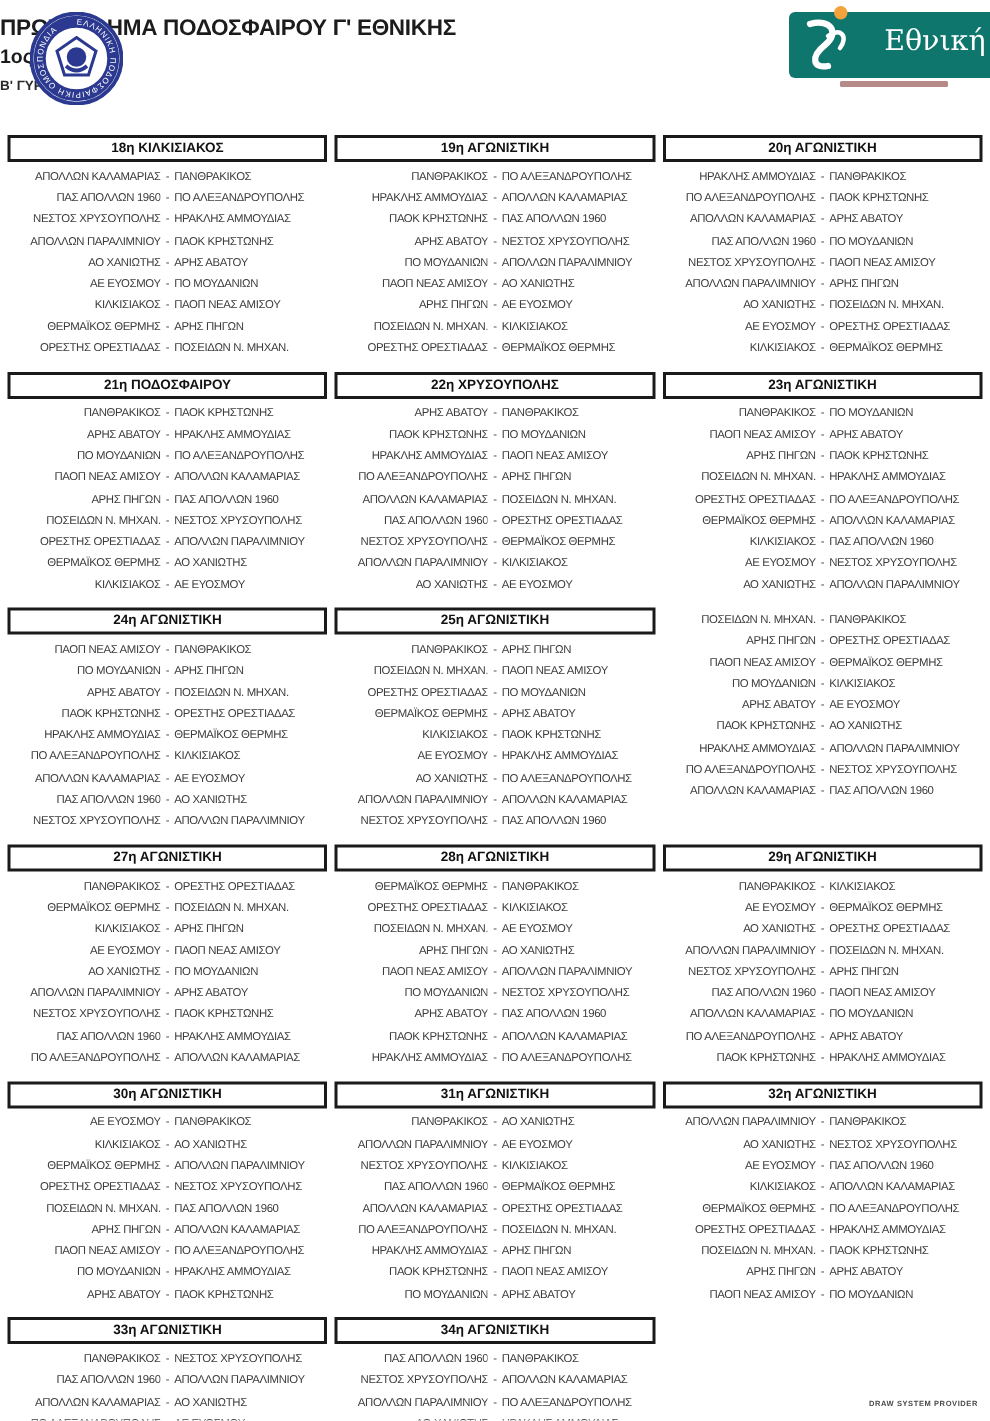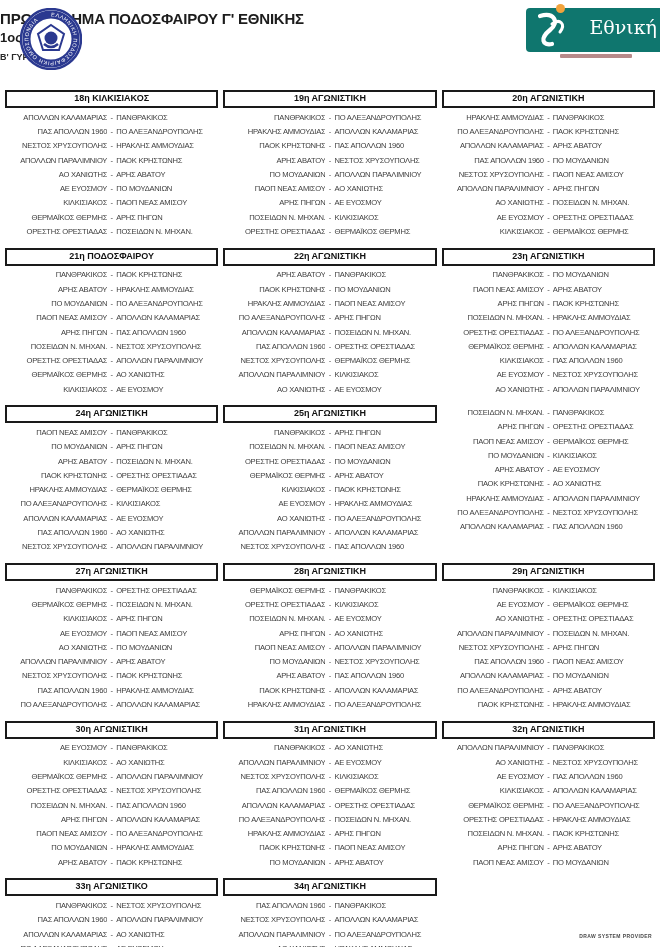--- a/index.html
+++ b/index.html
@@ -315,21 +315,21 @@
           <span class="fx-away">ΑΟ ΧΑΝΙΩΤΗΣ</span>
         </div>
         <div class="fx-row">
           <span class="fx-home">ΚΙΛΚΙΣΙΑΚΟΣ</span>
           <span class="fx-dash">-</span>
           <span class="fx-away">ΑΕ ΕΥΟΣΜΟΥ</span>
         </div>
       </div>
     </section>
     <section class="md-block">
-      <div class="md-head">22η ΑΓΩΝΙΣΤΙΚΗ</div>
+      <div class="md-head">22η ΧΡΥΣΟΥΠΟΛΗΣ</div>
       <div>
         <div class="fx-row">
           <span class="fx-home">ΑΡΗΣ ΑΒΑΤΟΥ</span>
           <span class="fx-dash">-</span>
           <span class="fx-away">ΠΑΝΘΡΑΚΙΚΟΣ</span>
         </div>
         <div class="fx-row">
           <span class="fx-home">ΠΑΟΚ ΚΡΗΣΤΩΝΗΣ</span>
           <span class="fx-dash">-</span>
           <span class="fx-away">ΠΟ ΜΟΥΔΑΝΙΩΝ</span>
@@ -864,21 +864,21 @@
           <span class="fx-away">ΑΡΗΣ ΑΒΑΤΟΥ</span>
         </div>
         <div class="fx-row">
           <span class="fx-home">ΠΑΟΠ ΝΕΑΣ ΑΜΙΣΟΥ</span>
           <span class="fx-dash">-</span>
           <span class="fx-away">ΠΟ ΜΟΥΔΑΝΙΩΝ</span>
         </div>
       </div>
     </section>
     <section class="md-block">
-      <div class="md-head">33η ΑΓΩΝΙΣΤΙΚΟ</div>
+      <div class="md-head">33η ΑΓΩΝΙΣΤΙΚΗ</div>
       <div>
         <div class="fx-row">
           <span class="fx-home">ΠΑΝΘΡΑΚΙΚΟΣ</span>
           <span class="fx-dash">-</span>
           <span class="fx-away">ΝΕΣΤΟΣ ΧΡΥΣΟΥΠΟΛΗΣ</span>
         </div>
         <div class="fx-row">
           <span class="fx-home">ΠΑΣ ΑΠΟΛΛΩΝ 1960</span>
           <span class="fx-dash">-</span>
           <span class="fx-away">ΑΠΟΛΛΩΝ ΠΑΡΑΛΙΜΝΙΟΥ</span>

